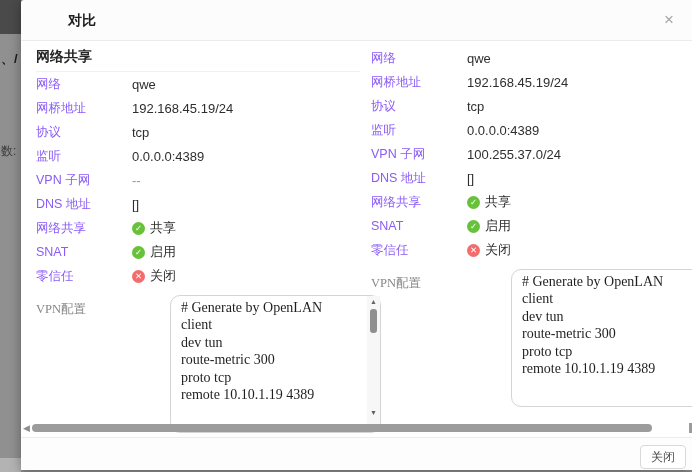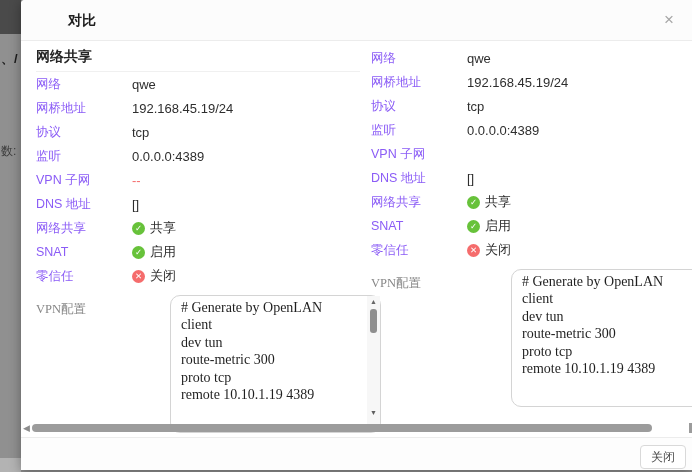--- a/index.html
+++ b/index.html
@@ -166,20 +166,21 @@
     <div class="row">
       <span class="lbl">协议</span>
       <span class="val">tcp</span>
     </div>
     <div class="row">
       <span class="lbl">监听</span>
       <span class="val">0.0.0.0:4389</span>
     </div>
     <div class="row">
       <span class="lbl">VPN 子网</span>
+      <span class="val">100.255.37.0/24</span>
     </div>
     <div class="row">
       <span class="lbl">DNS 地址</span>
       <span class="val">[]</span>
     </div>
     <div class="row">
       <span class="lbl">网络共享</span>
       <span class="val status">
         <i class="ic ok">
             <span>✓</span>

